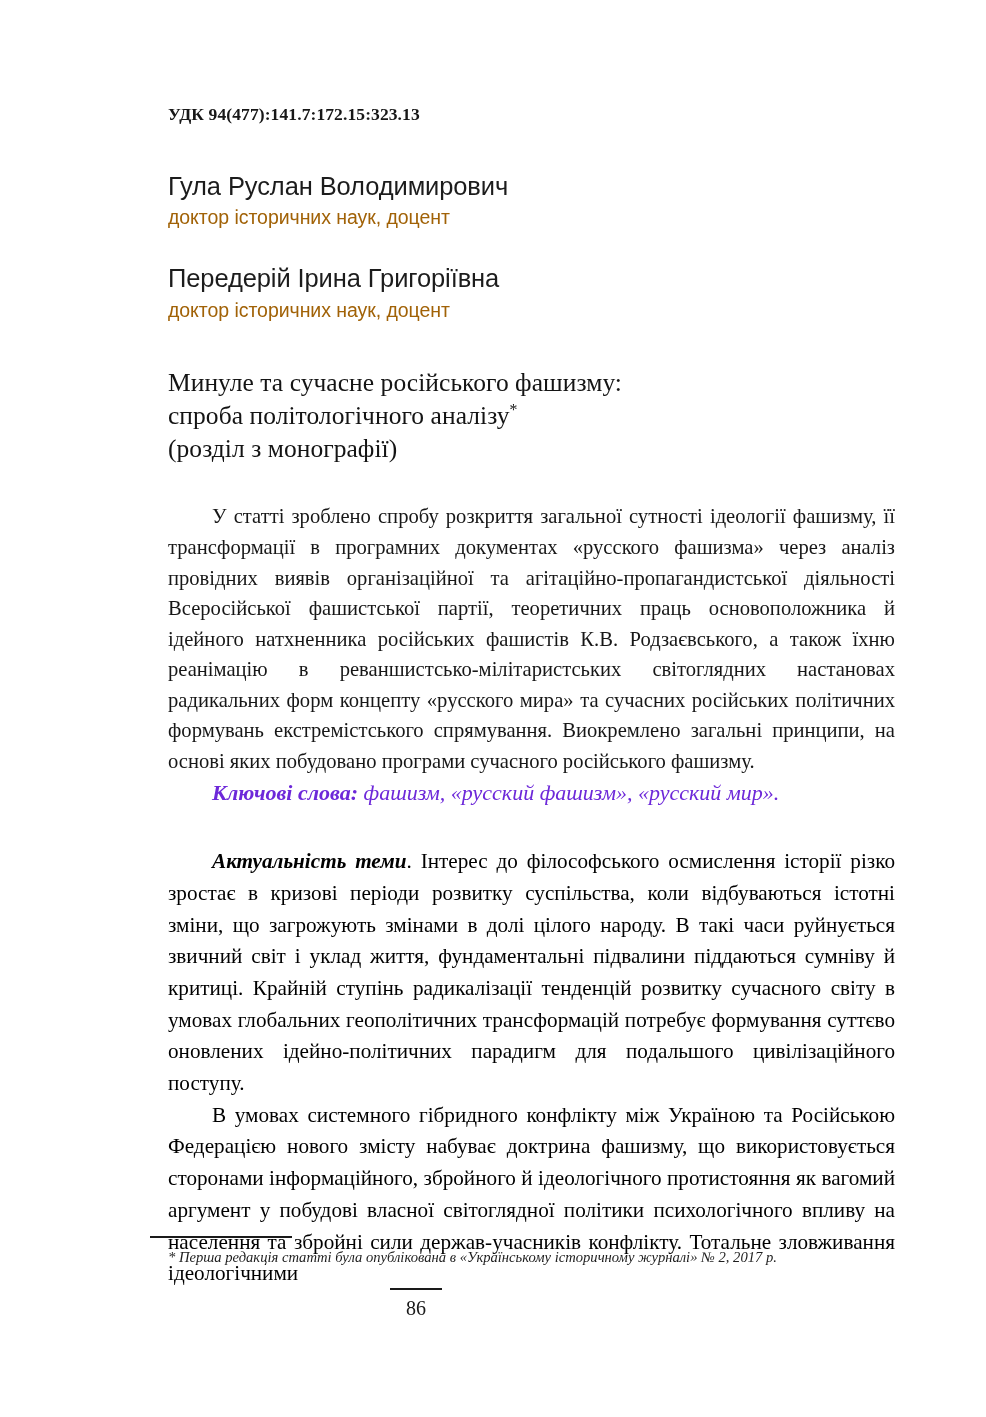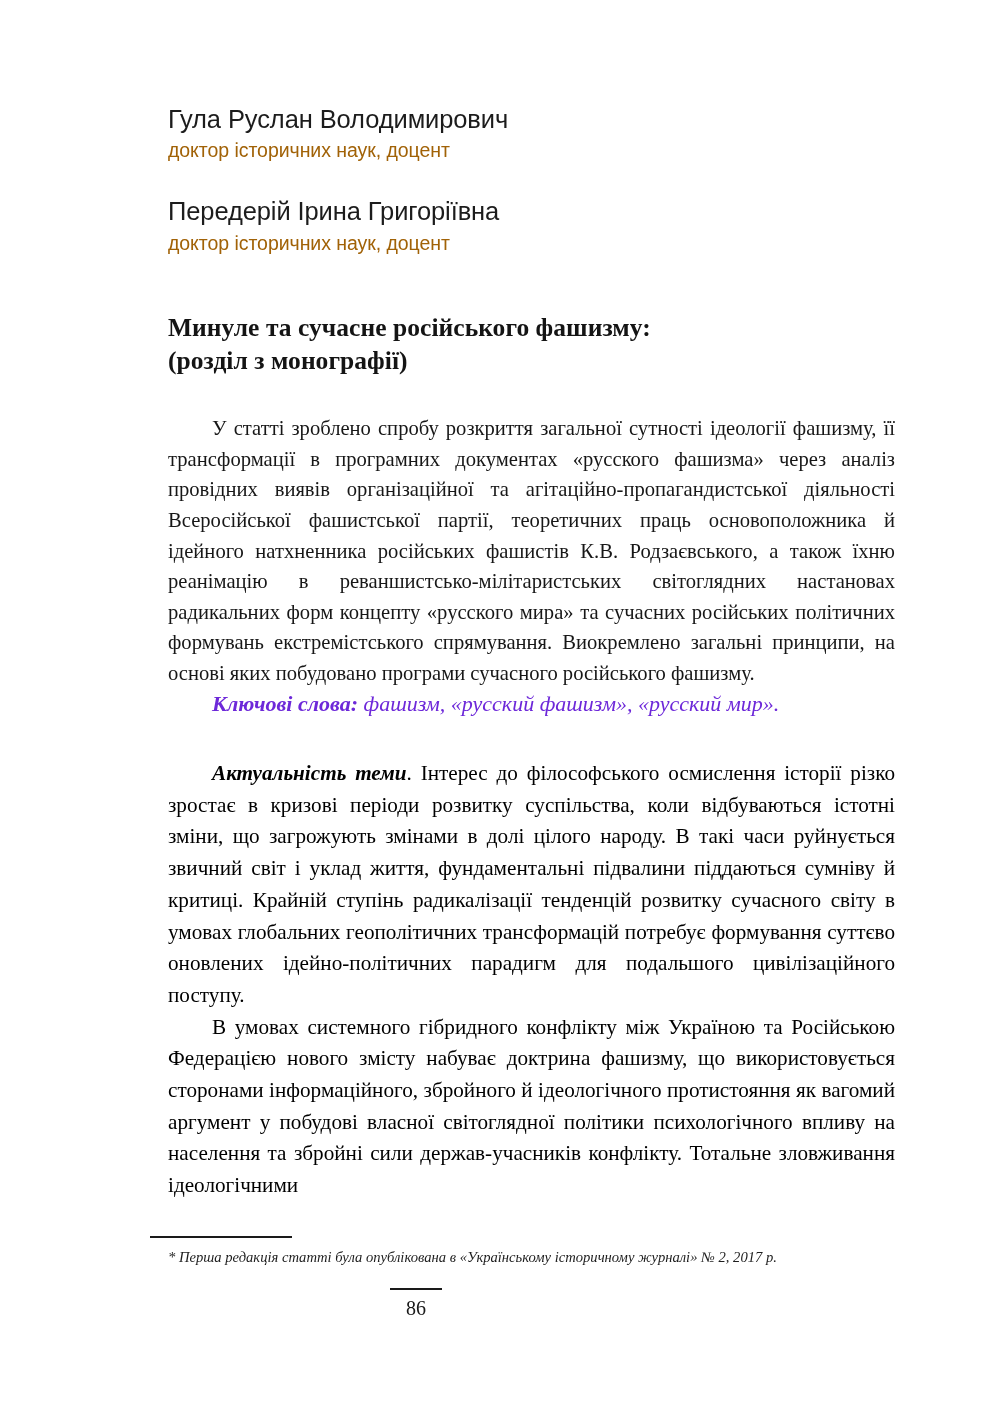--- a/index.html
+++ b/index.html
@@ -61,25 +61,25 @@
     font-weight: 400;
     line-height: 1.25;
     color: #a16207;
     letter-spacing: -0.05px;
     margin: 0;
   }
 
   
   .article-title {
     font-family: "Liberation Serif", "DejaVu Serif", serif;
-    font-weight: bold;
+    font-weight: normal;
     font-size: 25.5px;
     line-height: 1.30;
     color: #141414;
-    margin: 56px 0 36px 0;
+    margin: 44px 0 36px 0;
     letter-spacing: 0.05px;
   }
   .article-title .ttl-line { display: block; }
   .article-title sup {
     font-size: 0.62em;
     vertical-align: super;
     line-height: 0;
   }
 
   
@@ -169,33 +169,35 @@
     line-height: 1.2;
   }
 </style>
 </head>
 <body>
 
 <div class="page">
 
   <div class="content">
 
+    <div class="udk">УДК 94(477):141.7:172.15:323.13</div>
 
     <div class="author-block">
       <div class="author-name">Гула Руслан Володимирович</div>
       <div class="author-affil">доктор історичних наук, доцент</div>
     </div>
 
     <div class="author-block">
       <div class="author-name">Передерій Ірина Григоріївна</div>
       <div class="author-affil">доктор історичних наук, доцент</div>
     </div>
 
     <h1 class="article-title">
       <span class="ttl-line">Минуле та сучасне російського фашизму:</span>
+      <span class="ttl-line"><span>спроба політологічного аналізу</span><sup>*</sup></span>
       <span class="ttl-line">(розділ з монографії)</span>
     </h1>
 
     <p class="abstract">У статті зроблено спробу розкриття загальної сутності ідеології фашизму, її трансформації в програмних документах «русского фашизма» через аналіз провідних виявів організаційної та агітаційно-пропагандистської діяльності Всеросійської фашистської партії, теоретичних праць основоположника й ідейного натхненника російських фашистів К.В. Родзаєвського, а також їхню реанімацію в реваншистсько-мілітаристських світоглядних настановах радикальних форм концепту «русского мира» та сучасних російських політичних формувань екстремістського спрямування. Виокремлено загальні принципи, на основі яких побудовано програми сучасного російського фашизму.</p>
 
     <p class="keywords"><b>Ключові слова:</b><span> фашизм, «русский фашизм», «русский мир».</span></p>
 
     <p class="body-text first"><span class="lead-in">Актуальність теми</span><span>. Інтерес до філософського осмислення історії різко зростає в кризові періоди розвитку суспільства, коли відбуваються істотні зміни, що загрожують змінами в долі цілого народу. В такі часи руйнується звичний світ і уклад життя, фундаментальні підвалини піддаються сумніву й критиці. Крайній ступінь радикалізації тенденцій розвитку сучасного світу в умовах глобальних геополітичних трансформацій потребує формування суттєво оновлених ідейно-політичних парадигм для подальшого цивілізаційного поступу.</span></p>
 
     <p class="body-text">В умовах системного гібридного конфлікту між Україною та Російською Федерацією нового змісту набуває доктрина фашизму, що використовується сторонами інформаційного, збройного й ідеологічного протистояння як вагомий аргумент у побудові власної світоглядної політики психологічного впливу на населення та збройні сили держав-учасників конфлікту. Тотальне зловживання ідеологічними</p>

